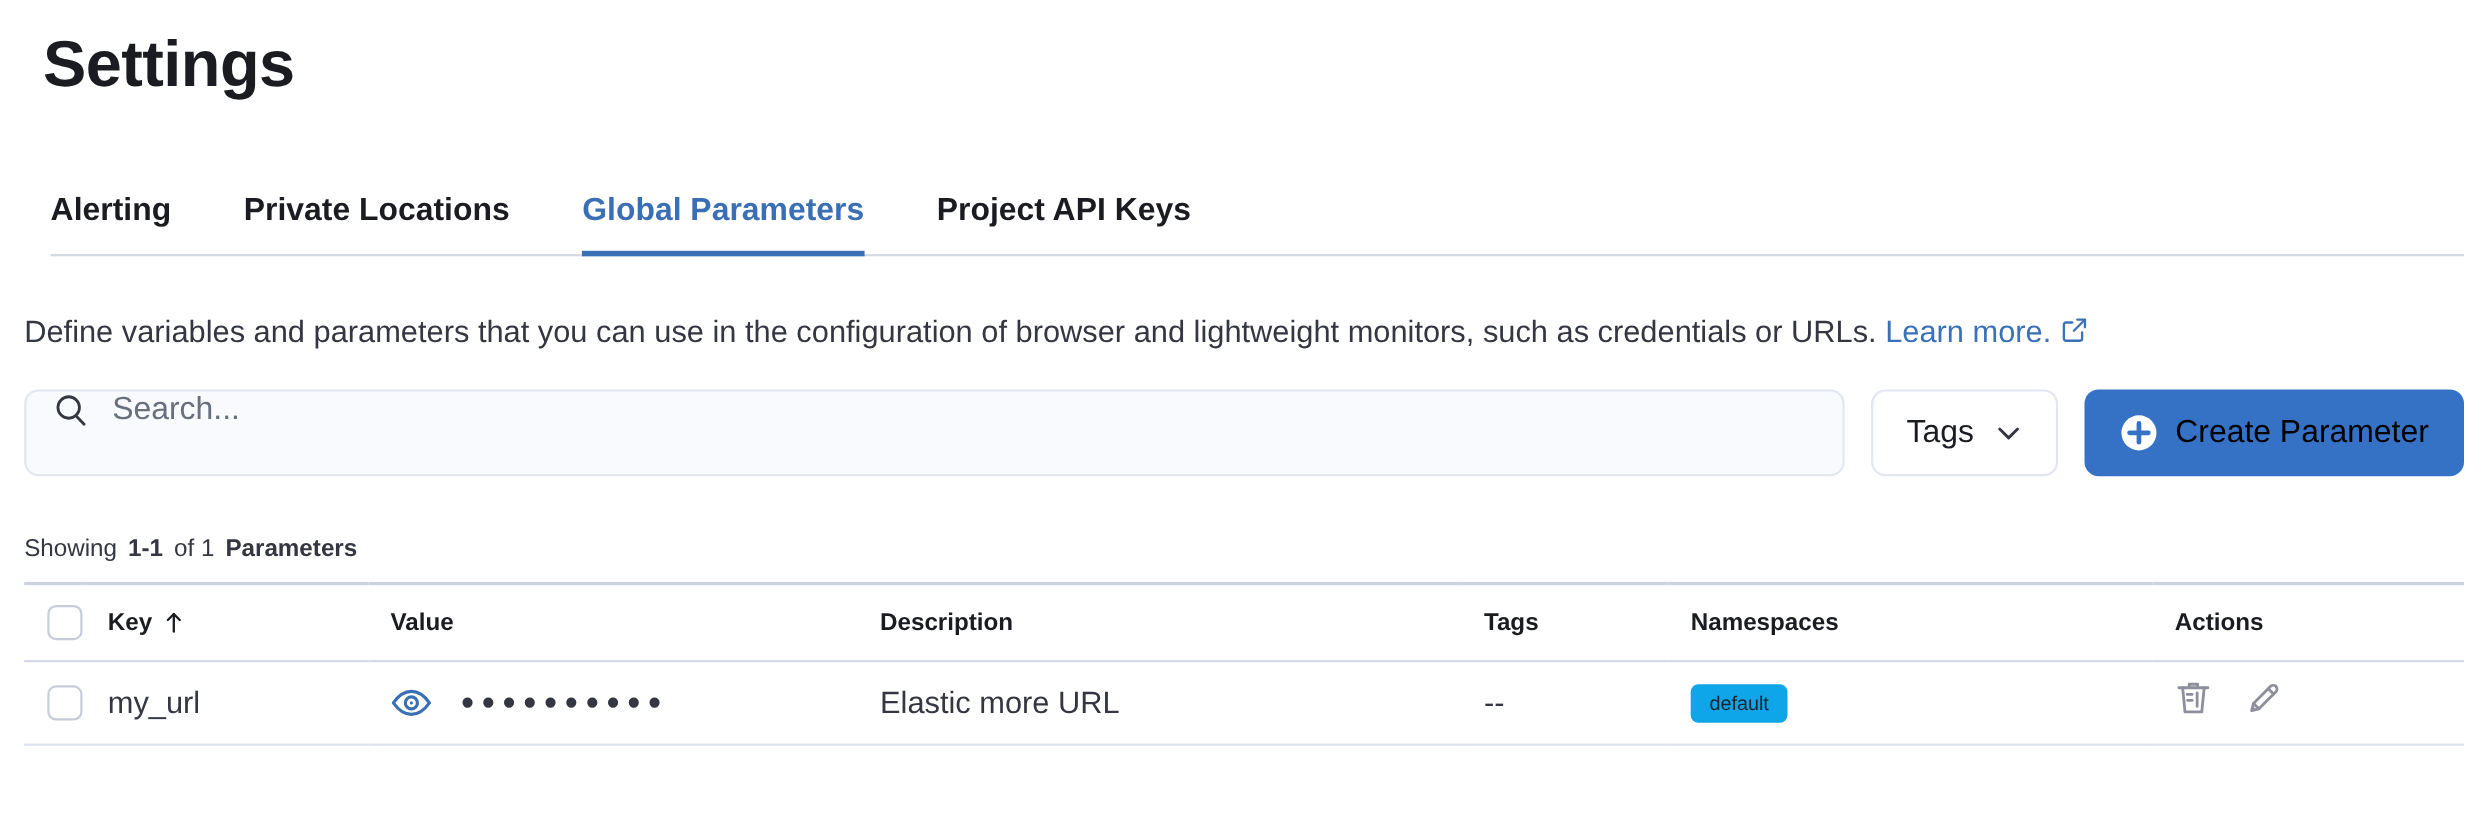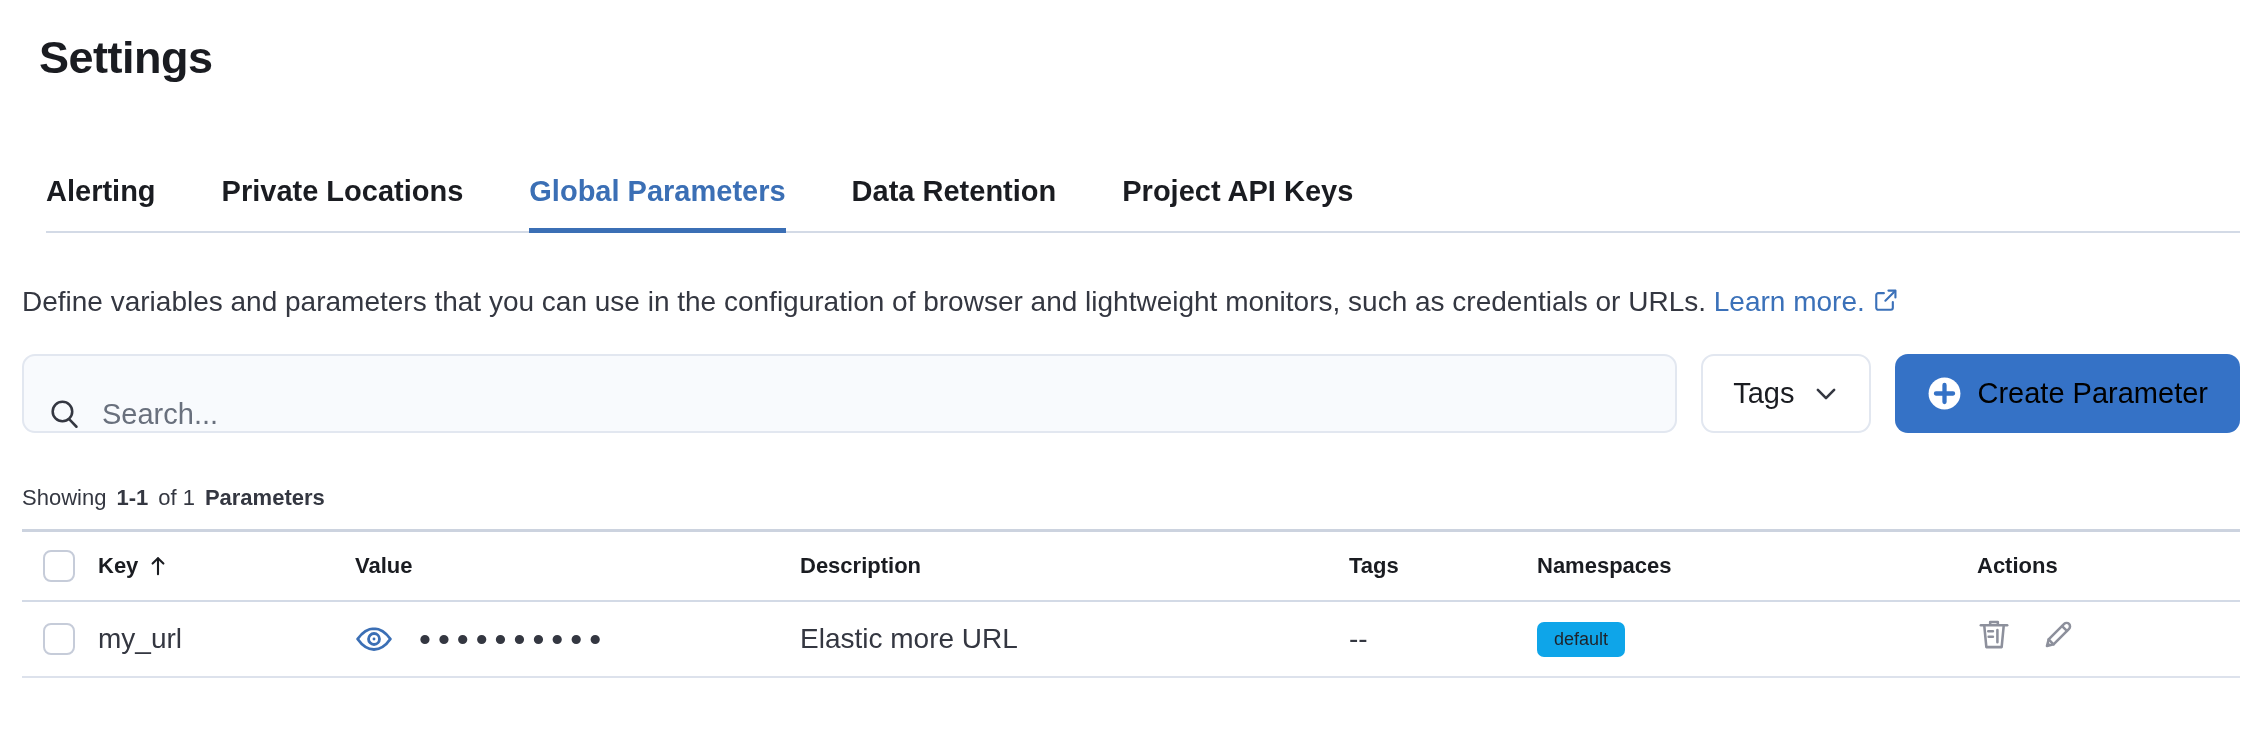--- a/index.html
+++ b/index.html
@@ -4,21 +4,21 @@
 <style>
   * { margin: 0; padding: 0; box-sizing: border-box; }
   html, body { width: 2262px; height: 754px; background: #ffffff; overflow: hidden; }
   body { font-family: "Liberation Sans", "DejaVu Sans", sans-serif; color: #343741; }
 
   .page { padding: 0 22px; width: 2262px; }
 
   
   .page-title {
     margin: 26px 0 0 17px;
-    font-size: 45px; line-height: 64px; font-weight: 700;
+    font-size: 59px; line-height: 64px; font-weight: 700;
     color: #1a1c21; letter-spacing: -0.5px;
   }
 
   
   .tabs {
     display: flex; gap: 66px;
     margin: 84px 0 0 24px;
     border-bottom: 2px solid #d3dae6;
   }
   .tab {
@@ -32,21 +32,21 @@
   .description {
     margin-top: 44px; max-width: 2200px;
     font-size: 28px; line-height: 49px; color: #343741;
   }
   .link { color: #3b71b9; text-decoration: none; cursor: pointer; }
   .ext-icon { width: 26px; height: 26px; margin-left: 8px; vertical-align: -2px; }
 
   
   .toolbar { margin-top: 28px; display: flex; align-items: stretch; gap: 24px; height: 79px; }
   .search-box {
-    flex: 1; display: flex; align-items: flex-end; gap: 20px;
+    flex: 1; display: flex; align-items: flex-start; gap: 20px;
     background: #f8fafd; border: 2px solid #e2e7f0; border-radius: 13px;
     padding: 0 24px;
   }
   .search-box svg { flex: 0 0 auto; }
   .search-input {
     flex: 1; border: none; outline: none; background: transparent;
     font-family: inherit; font-size: 29px; color: #343741;
   }
   .search-input::placeholder { color: #69707d; }
   .tags-btn {
@@ -109,21 +109,20 @@
 <body>
 
 <div class="page">
 
   <h1 class="page-title">Settings</h1>
 
   <div class="tabs">
     <div class="tab">Alerting</div>
     <div class="tab">Private Locations</div>
     <div class="tab active">Global Parameters</div>
-    <div class="tab">Data Retention</div>
     <div class="tab">Project API Keys</div>
   </div>
 
   <div class="description">
     <span>Define variables and parameters that you can use in the configuration of browser and lightweight monitors, such as credentials or URLs.</span>
     <a class="link">
       <span>Learn more.</span><svg class="ext-icon" viewBox="0 0 16 16" fill="none" stroke="#3b71b9" stroke-width="1.3" stroke-linecap="round" stroke-linejoin="round">
           <path d="M9.5 2.2h4.3v4.3"></path>
           <path d="M13.6 2.4 7.6 8.4"></path>
           <path d="M12.2 9.3v3.5c0 .7-.55 1.2-1.2 1.2H3.2c-.65 0-1.2-.5-1.2-1.2V5c0-.7.55-1.2 1.2-1.2h3.5"></path>

